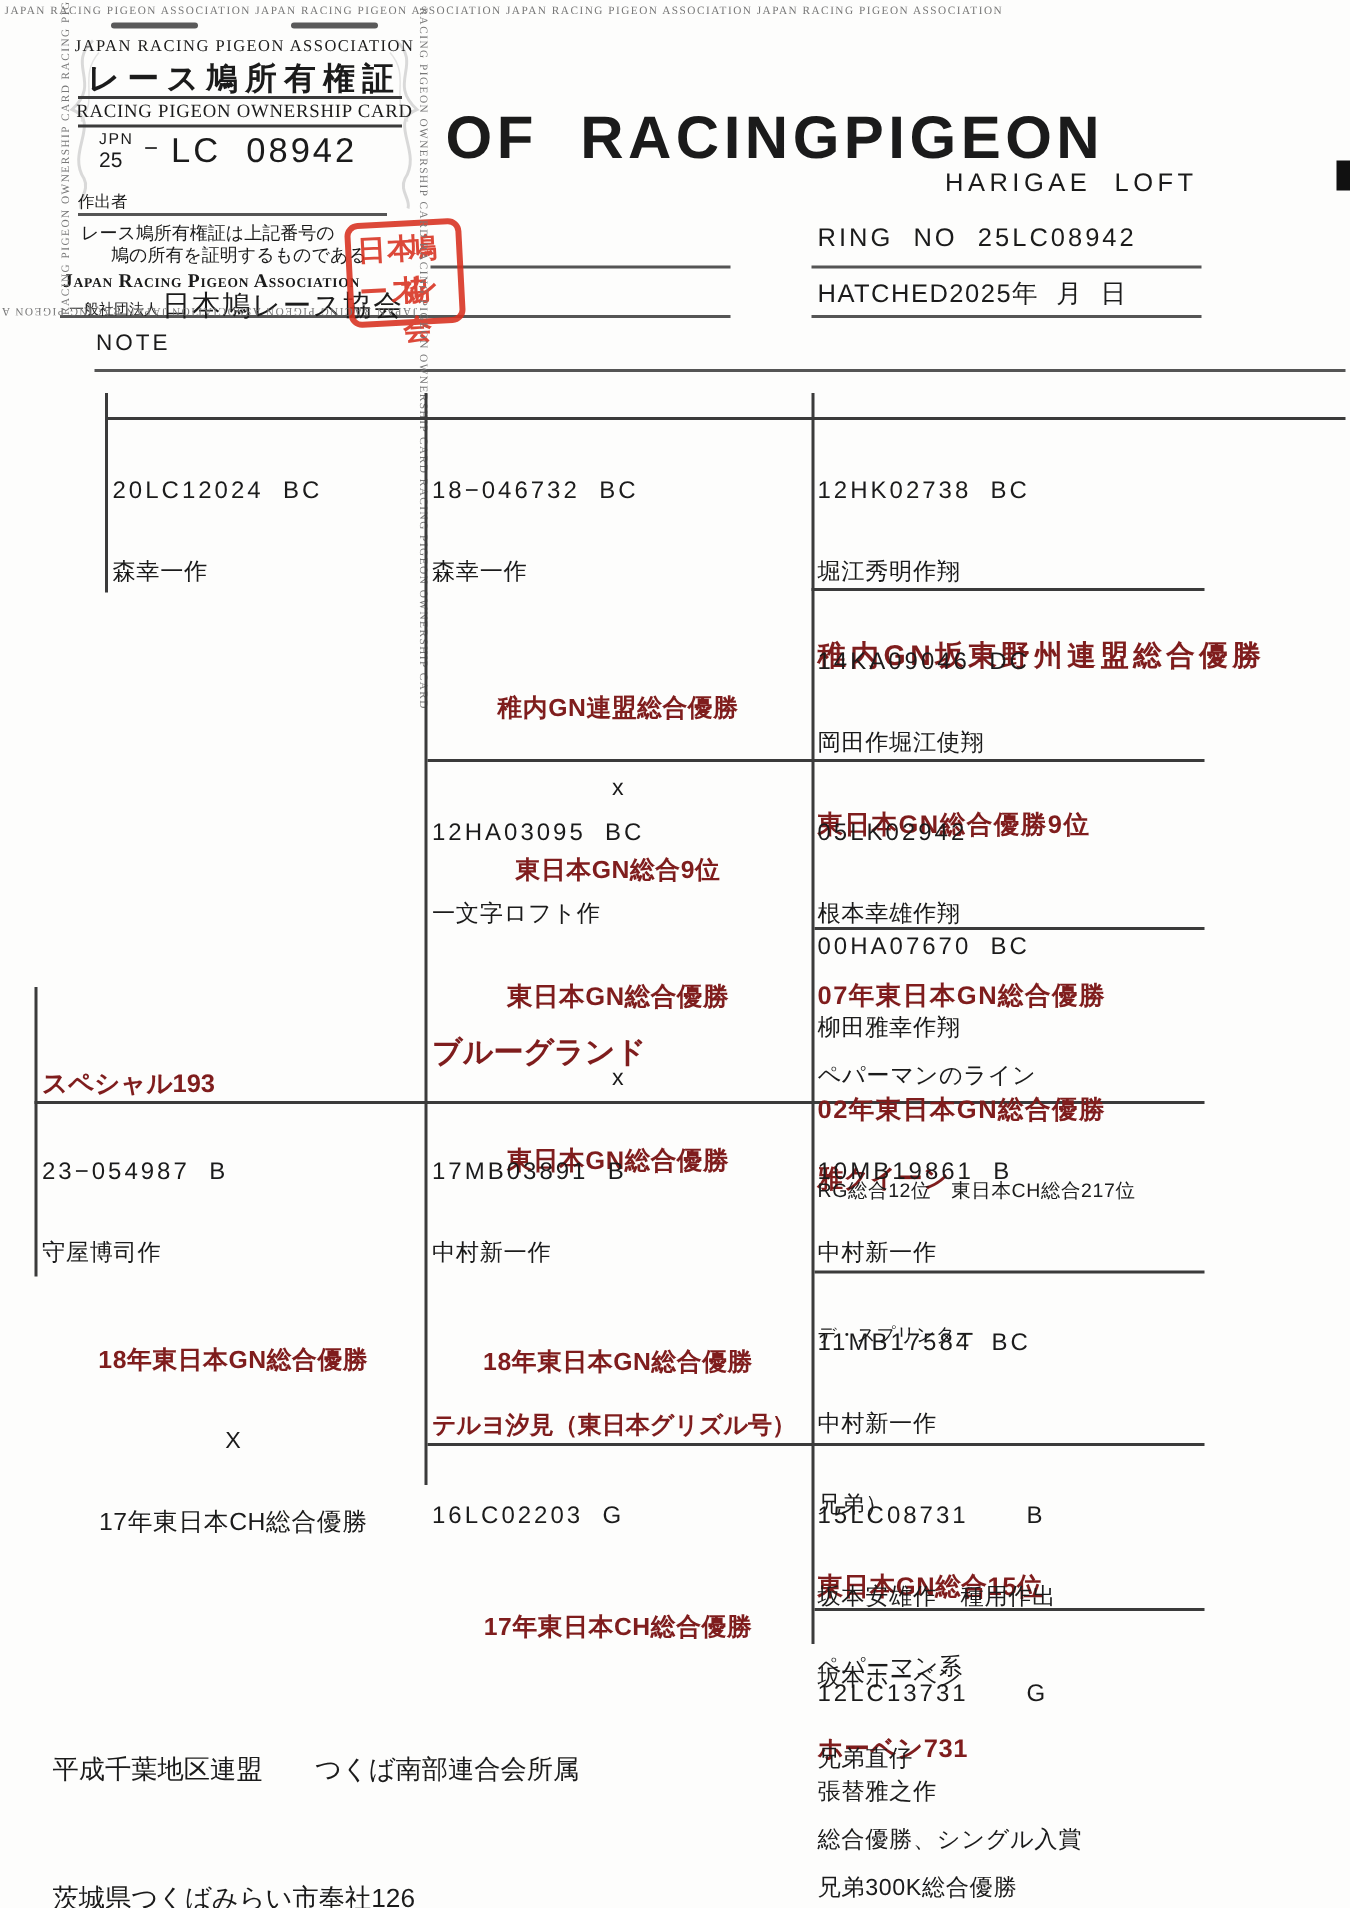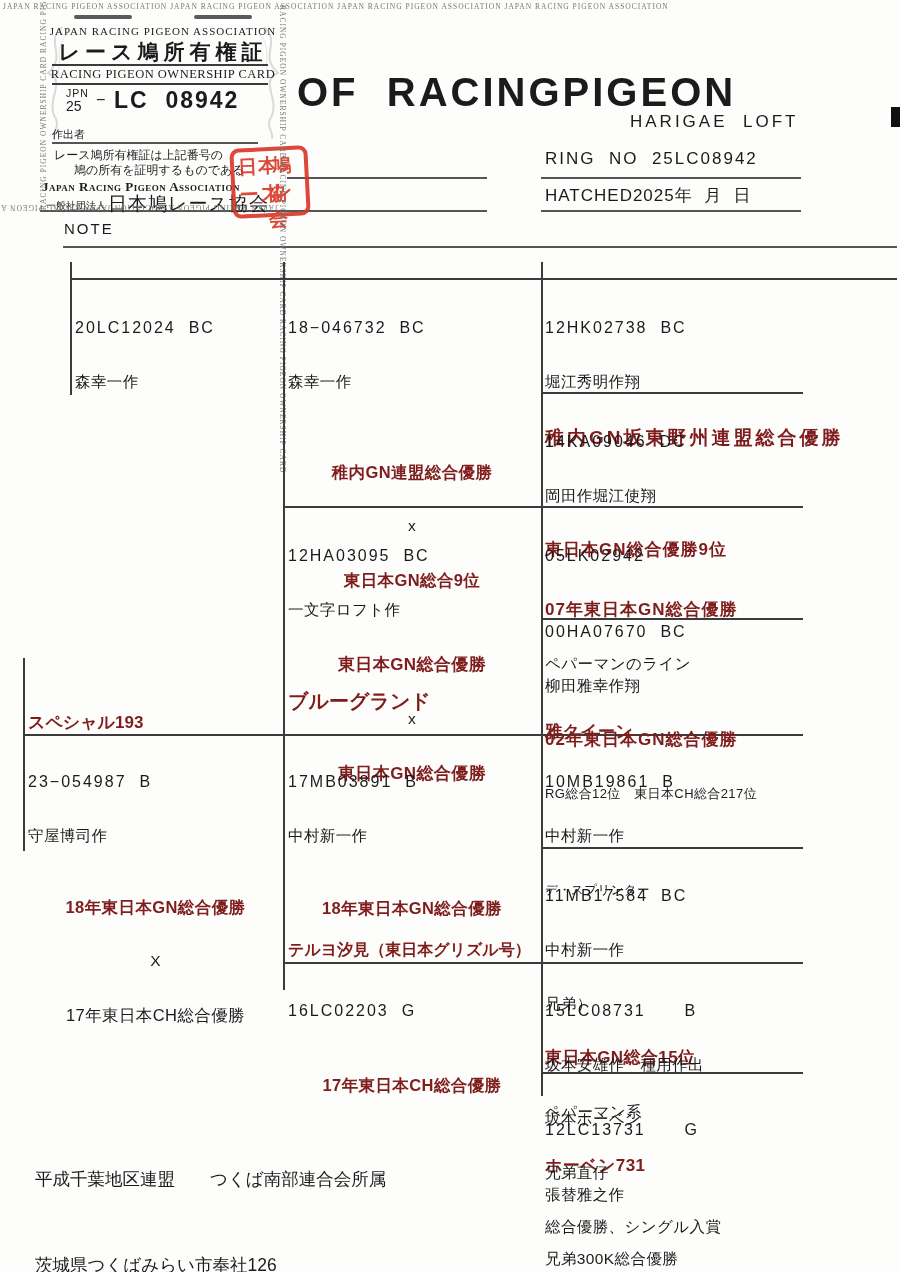--- a/index.html
+++ b/index.html
@@ -57,21 +57,21 @@
 
   <div class="abs ctr sf" style="left:0;top:22px;width:100%;font-size:11px;letter-spacing:1px">JAPAN RACING PIGEON ASSOCIATION</div>
   <div class="abs ctr" style="left:0;top:35px;width:100%;font-size:21px;font-weight:bold;letter-spacing:5px">レース鳩所有権証</div>
   <div class="hl" style="left:14px;top:61px;width:216px"></div>
   <div class="abs ctr sf" style="left:0;top:64px;width:100%;font-size:12.5px;letter-spacing:.5px">RACING PIGEON OWNERSHIP CARD</div>
   <div class="hl" style="left:14px;top:80px;width:216px"></div>
 
   <div class="abs" style="left:28px;top:84px;font-size:10.5px;letter-spacing:1px">JPN</div>
   <div class="abs" style="left:28px;top:95px;font-size:14px">25</div>
   <div class="abs" style="left:58px;top:88px;font-size:16px">−</div>
-  <div class="abs pre" style="left:76px;top:84px;font-size:23px;font-weight:bold;letter-spacing:2px">LC  08942</div>
+  <div class="abs pre" style="left:76px;top:84px;font-size:23px;font-weight:normal;letter-spacing:2px">LC  08942</div>
 
   <div class="abs" style="left:14px;top:124px;font-size:11px">作出者</div>
   <div class="hl thin" style="left:14px;top:139px;width:206px"></div>
   <div class="abs sf" style="left:16px;top:144px;font-size:12px">レース鳩所有権証は上記番号の</div>
   <div class="abs sf" style="left:36px;top:159px;font-size:12px">鳩の所有を証明するものである</div>
   <div class="abs sf" style="left:4px;top:176px;font-size:13px;font-weight:bold;font-variant:small-caps;letter-spacing:.5px">Japan Racing Pigeon Association</div>
   <div class="abs" style="left:8px;top:196px;font-size:10px">一般社団法人</div>
   <div class="abs" style="left:70px;top:188px;font-size:19px;letter-spacing:1px">日本鳩レース協会</div>
 
   <div class="stamp">
@@ -127,20 +127,21 @@
 <div class="cell" style="left:288px;top:511px;width:248px">
   <div class="ring">12HA03095  BC</div>
   <div>一文字ロフト作</div>
   <div class="ctr red" style="font-size:17px;line-height:19px">東日本GN総合優勝</div>
   <div class="ctr">x</div>
   <div class="ctr red" style="font-size:17px;line-height:19px">東日本GN総合優勝</div>
 </div>
 
 <div class="cell" style="left:545px;top:511px;width:330px">
   <div class="ring">05LK02942</div>
+  <div>根本幸雄作翔</div>
   <div class="red" style="font-size:17px;letter-spacing:1px">07年東日本GN総合優勝</div>
   <div>ペパーマンのライン</div>
   <div class="red" style="margin-top:14px;font-size:17px">雅クイーン</div>
 </div>
 
 <div class="cell" style="left:545px;top:587px;width:340px">
   <div class="ring">00HA07670  BC</div>
   <div>柳田雅幸作翔</div>
   <div class="red" style="font-size:17px;letter-spacing:1px">02年東日本GN総合優勝</div>
   <div style="font-size:13px">RG総合12位　東日本CH総合217位</div>

